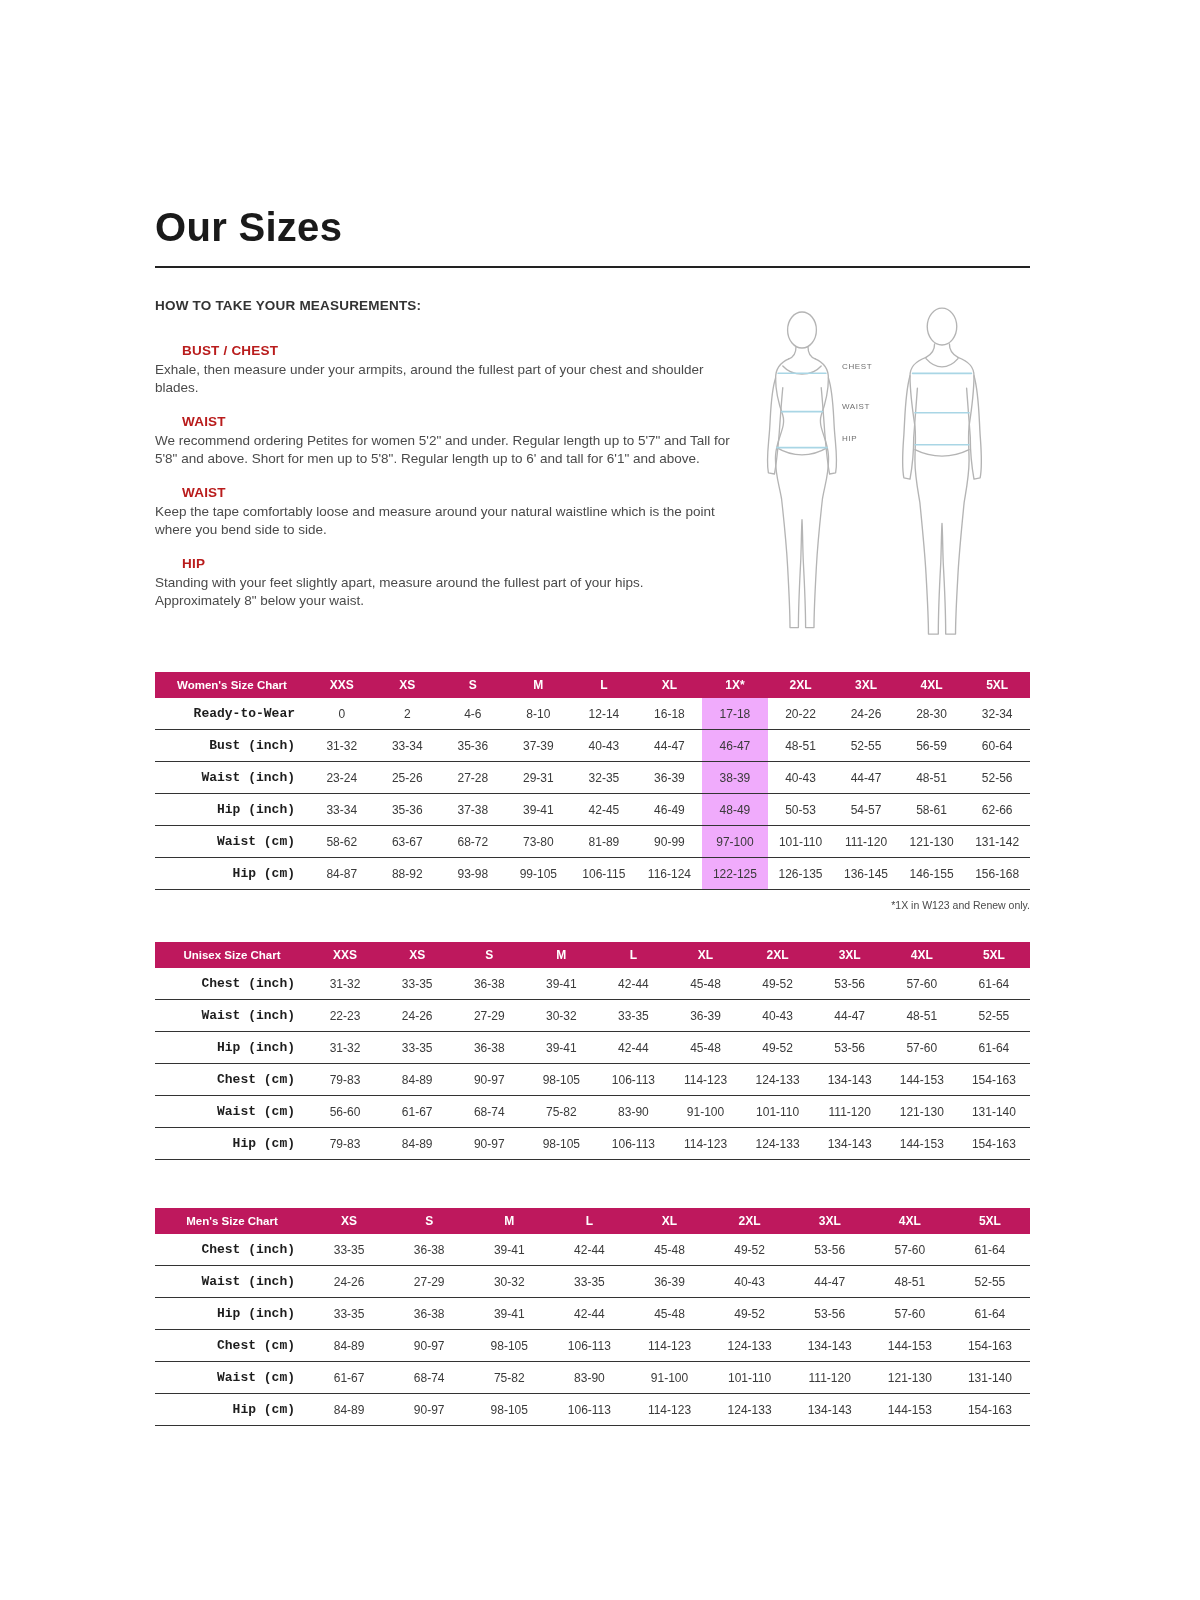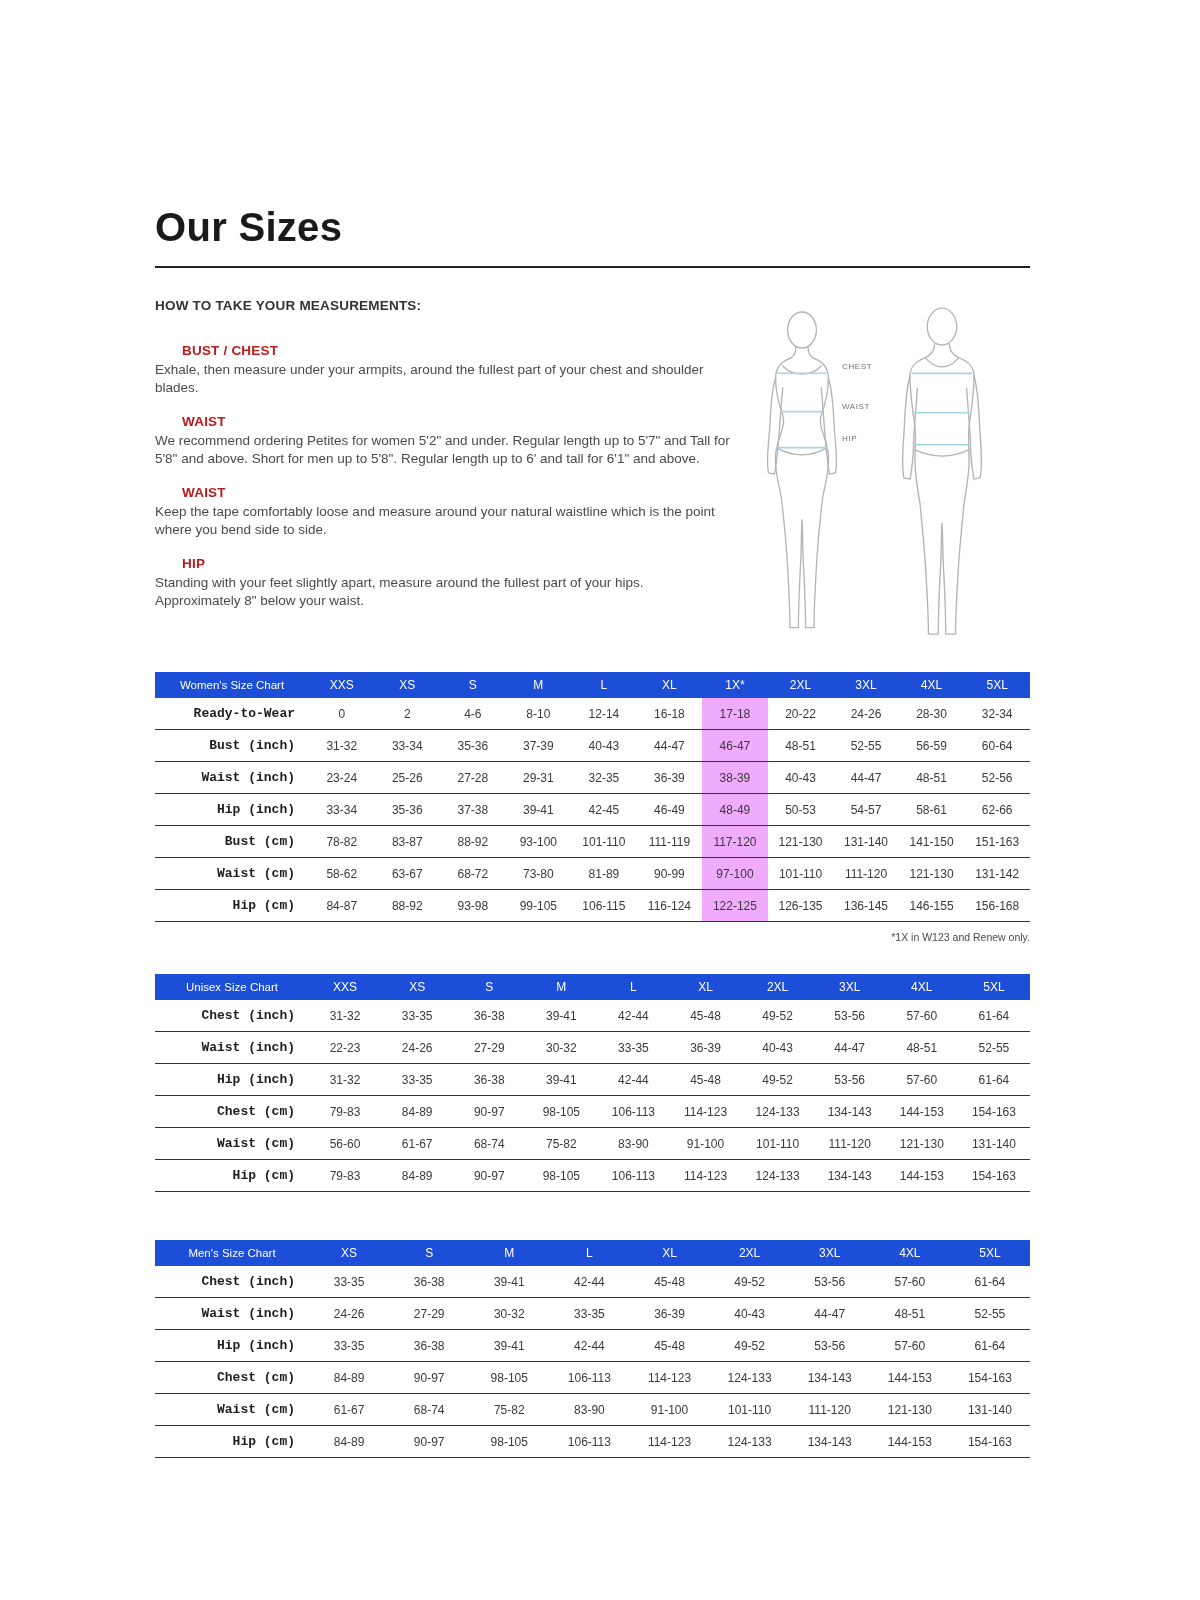--- a/index.html
+++ b/index.html
@@ -29,21 +29,21 @@
   .fig-label{
     position:absolute;left:112px;font-size:8px;letter-spacing:.6px;color:#6f6f6f;
   }
   .fig-label.chest{top:62px;}
   .fig-label.waist{top:102px;}
   .fig-label.hip{top:134px;}
 
   .chart-block{margin-top:22px;}
   .size-table{width:100%;border-collapse:collapse;table-layout:fixed;}
   .size-table thead th{
-    background:#1d4ed8;color:#fff;font-size:12px;font-weight:normal;
+    background:#be185d;color:#fff;font-size:12px;font-weight:bold;
     padding:6px 2px;text-align:center;
   }
   .size-table thead th.tbl-title{font-size:11.5px;}
   .size-table th:first-child{width:150px;}
   .size-table tbody tr{border-bottom:1px solid #333;}
   .size-table tbody th.row-label{
     text-align:right;padding:8px 14px 8px 2px;font-size:13px;color:#1d1d1d;font-weight:bold;font-family:Liberation Mono, monospace;
   }
   .size-table td{
     text-align:center;padding:8px 2px;font-size:12px;color:#3a3a3a;
@@ -194,34 +194,20 @@
             <td>39-41</td>
             <td>42-45</td>
             <td>46-49</td>
             <td class="hl">48-49</td>
             <td>50-53</td>
             <td>54-57</td>
             <td>58-61</td>
             <td>62-66</td>
           </tr>
           <tr>
-            <th class="row-label">Bust (cm)</th>
-            <td>78-82</td>
-            <td>83-87</td>
-            <td>88-92</td>
-            <td>93-100</td>
-            <td>101-110</td>
-            <td>111-119</td>
-            <td class="hl">117-120</td>
-            <td>121-130</td>
-            <td>131-140</td>
-            <td>141-150</td>
-            <td>151-163</td>
-          </tr>
-          <tr>
             <th class="row-label">Waist (cm)</th>
             <td>58-62</td>
             <td>63-67</td>
             <td>68-72</td>
             <td>73-80</td>
             <td>81-89</td>
             <td>90-99</td>
             <td class="hl">97-100</td>
             <td>101-110</td>
             <td>111-120</td>

